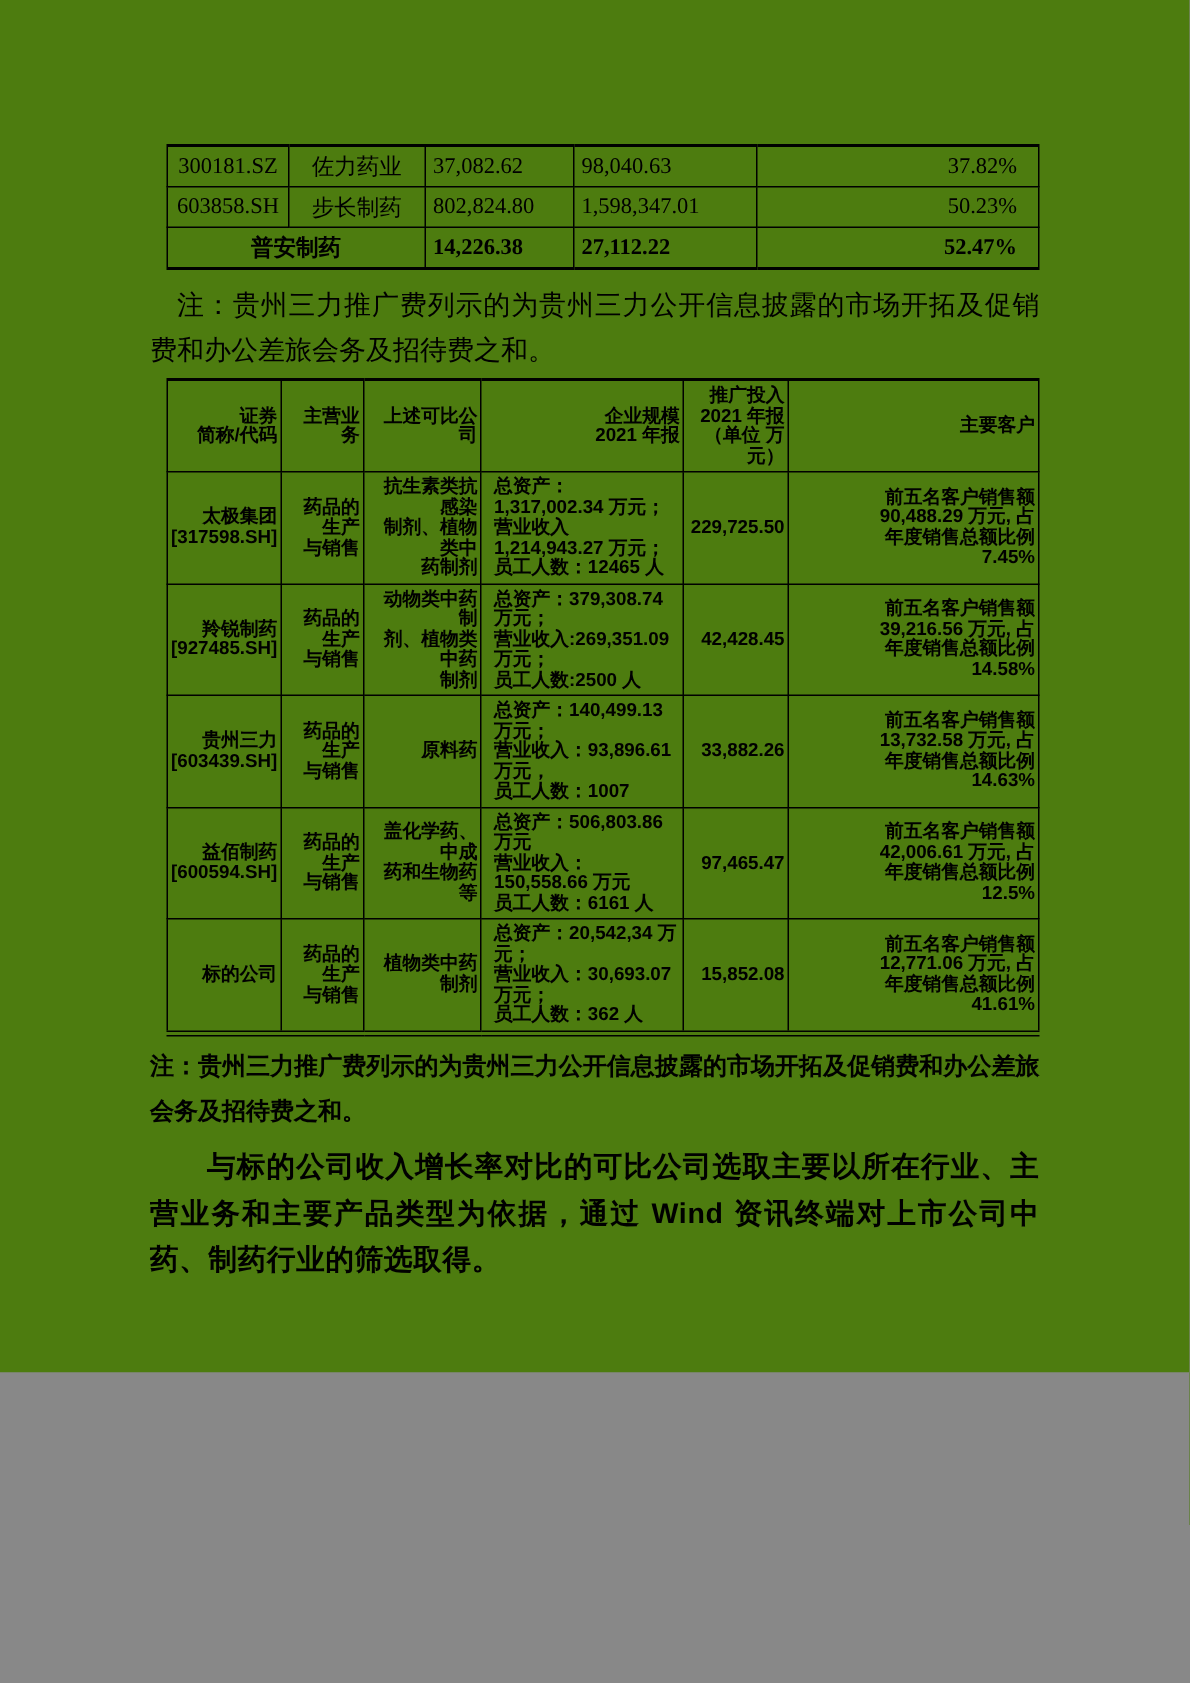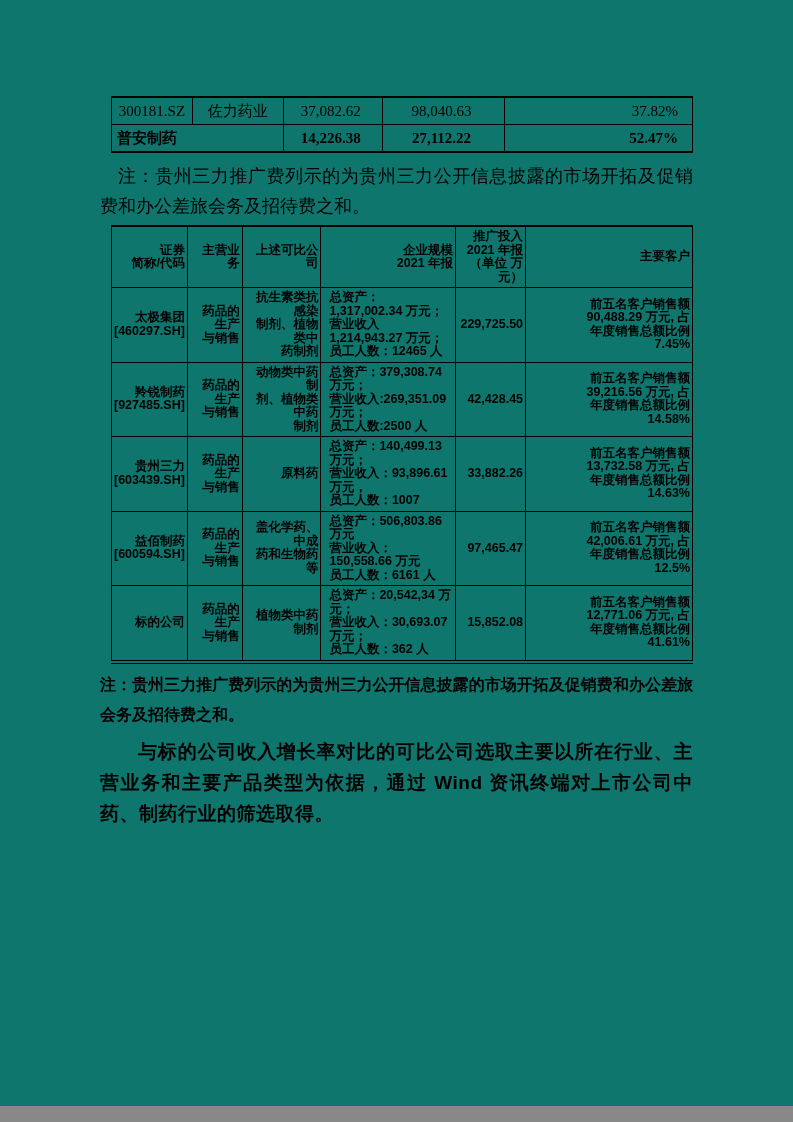--- a/index.html
+++ b/index.html
@@ -1,33 +1,33 @@
 <!DOCTYPE html>
 <html><head>
 <meta charset="utf-8">
 <style>
   html,body{margin:0;padding:0;background:#888;}
   .page{
-    width:793px;height:1106px;background:#0f766e;color:#000;
+    width:793px;height:915px;background:#4d7c0f;color:#000;
     position:relative;box-sizing:border-box;
     padding:96px 100px 0 100px;overflow:hidden;
   }
   .serif{font-family:"Liberation Serif","DejaVu Serif",serif;}
   .kai{font-family:"Liberation Sans","DejaVu Sans",sans-serif;font-weight:700;}
 
   
   table{border-collapse:collapse;}
   .t-top{width:582px;margin-left:11px;font-size:15px;margin-bottom:8px;}
   .t-top td{border:1px solid #000;padding:3px 5px;height:20px;vertical-align:middle;}
   .t-top tr:first-child td{border-top:2.5px solid #000;}
   .t-top tr:last-child td{border-bottom:2.5px solid #000;}
   .t-top .c-code,.t-top .c-name{text-align:center;}
-  .t-top .c-num{text-align:center;padding-right:9px;}
+  .t-top .c-num{text-align:left;padding-right:9px;}
   .t-top .c-pct{text-align:right;padding-right:14px;}
-  .t-top .c-merged{text-align:left;}
+  .t-top .c-merged{text-align:center;}
   .t-top tr.bold td{font-weight:700;}
 
   
   .note1{font-size:18px;line-height:30px;margin:0 0 4px 0;text-indent:1em;text-align:justify;}
   .para1{font-size:20px;line-height:31px;margin:0 0 8px 0;text-indent:2em;text-align:justify;}
   .heading{font-size:19px;line-height:31px;margin:0 0 8px 0;text-indent:2em;text-align:justify;letter-spacing:0.5px;}
 
   
   .t-main{width:582px;margin-left:11px;font-size:12.5px;line-height:13.5px;margin-bottom:6px;
           font-family:"Liberation Sans","DejaVu Sans",sans-serif;font-weight:600;}
@@ -56,20 +56,27 @@
       <col style="width:123px">
         <col style="width:188px">
     </colgroup>
     <tbody id="top-body">
         <tr>
           <td class="c-code">300181.SZ</td>
           <td class="c-name">佐力药业</td>
           <td class="c-num">37,082.62</td>
           <td class="c-num">98,040.63</td>
           <td class="c-pct">37.82%</td>
+        </tr>
+        <tr>
+          <td class="c-code">603858.SH</td>
+          <td class="c-name">步长制药</td>
+          <td class="c-num">802,824.80</td>
+          <td class="c-num">1,598,347.01</td>
+          <td class="c-pct">50.23%</td>
         </tr>
         <tr class="bold">
           <td colspan="2" class="c-merged">普安制药</td>
           <td class="c-num">14,226.38</td>
           <td class="c-num">27,112.22</td>
           <td class="c-pct">52.47%</td>
         </tr>
       </tbody>
   </table>
 
@@ -96,21 +103,21 @@
 2021 年报</th>
           <th>推广投入
 2021 年报
 （单位 万元）</th>
           <th>主要客户</th>
         </tr>
       </thead>
     <tbody id="main-body">
         <tr>
           <td class="col-0">太极集团
-[460297.SH]</td>
+[317598.SH]</td>
           <td class="col-1">药品的生产
 与销售</td>
           <td class="col-2">抗生素类抗感染
 制剂、植物类中
 药制剂</td>
           <td class="col-3">总资产：1,317,002.34 万元；
 营业收入 1,214,943.27 万元；
 员工人数：12465 人</td>
           <td class="col-4">229,725.50</td>
           <td class="col-5">前五名客户销售额

